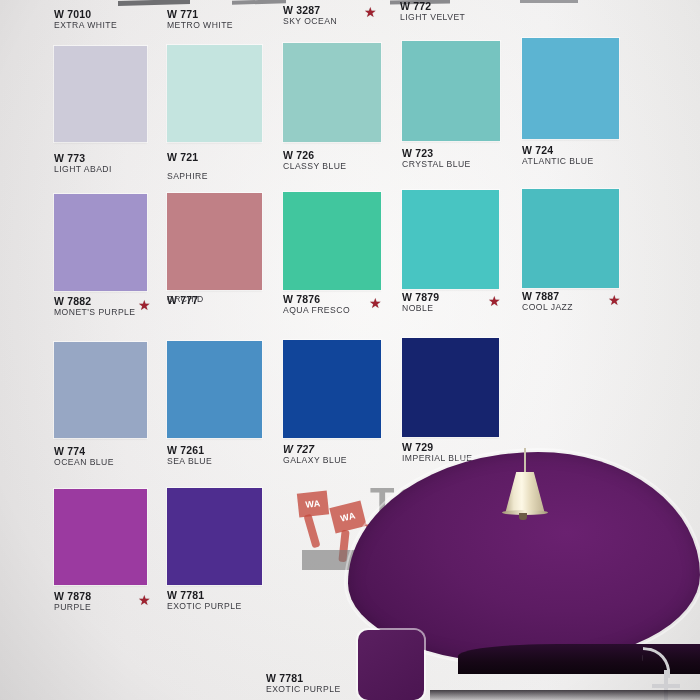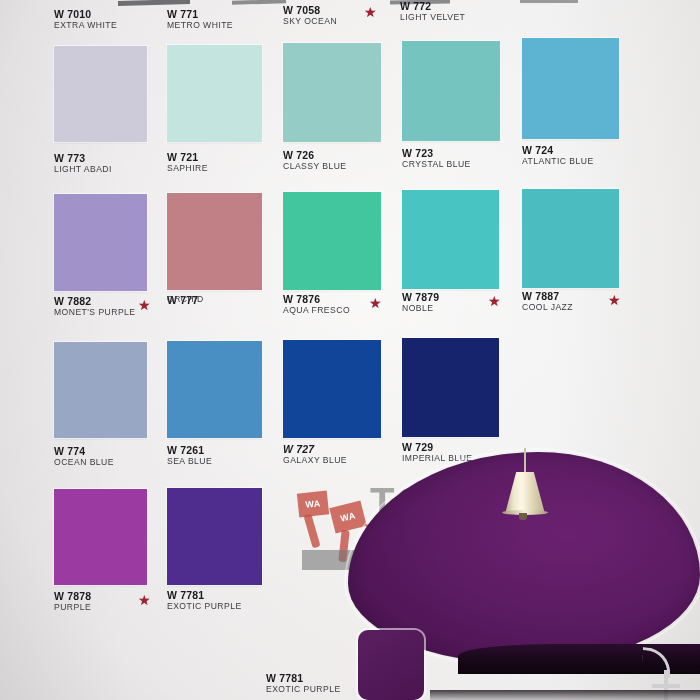--- a/index.html
+++ b/index.html
@@ -142,38 +142,38 @@
 
   <div class="cell" style="left:54px;top:8px;">
     <div class="lbl code">W 7010</div>
     <div class="lbl nm" style="top:12px;">EXTRA WHITE</div>
   </div>
   <div class="cell" style="left:167px;top:8px;">
     <div class="lbl code">W 771</div>
     <div class="lbl nm" style="top:12px;text-align:right;">METRO WHITE</div>
   </div>
   <div class="cell" style="left:283px;top:4px;">
-    <div class="lbl code">W 7058</div>
+    <div class="lbl code">W 3287</div>
     <div class="lbl nm" style="top:12px;">SKY OCEAN</div>
     <div class="star" style="left:81px;top:1px;">★</div>
   </div>
   <div class="cell" style="left:400px;top:0px;">
     <div class="lbl code">W 772</div>
     <div class="lbl nm" style="top:12px;">LIGHT VELVET</div>
   </div>
 
   <div class="cell" style="left:54px;top:46px;">
     <div class="chip" style="width:93px;height:96px;background:#cdcbd9;"></div>
     <div class="lbl code" style="top:106px;">W 773</div>
     <div class="lbl nm" style="top:118px;">LIGHT ABADI</div>
   </div>
   <div class="cell" style="left:167px;top:45px;">
     <div class="chip" style="width:95px;height:97px;background:#c4e4df;"></div>
     <div class="lbl code" style="top:106px;">W 721</div>
-    <div class="lbl nm" style="top:118px;">SAPHIRE</div>
+    <div class="lbl nm" style="top:126px;">SAPHIRE</div>
   </div>
   <div class="cell" style="left:283px;top:43px;">
     <div class="chip" style="width:98px;height:99px;background:#95cdc6;"></div>
     <div class="lbl code" style="top:106px;">W 726</div>
     <div class="lbl nm" style="top:118px;">CLASSY BLUE</div>
   </div>
   <div class="cell" style="left:402px;top:41px;">
     <div class="chip" style="width:98px;height:100px;background:#76c4c0;"></div>
     <div class="lbl code" style="top:106px;">W 723</div>
     <div class="lbl nm" style="top:118px;text-align:center;">CRYSTAL BLUE</div>

